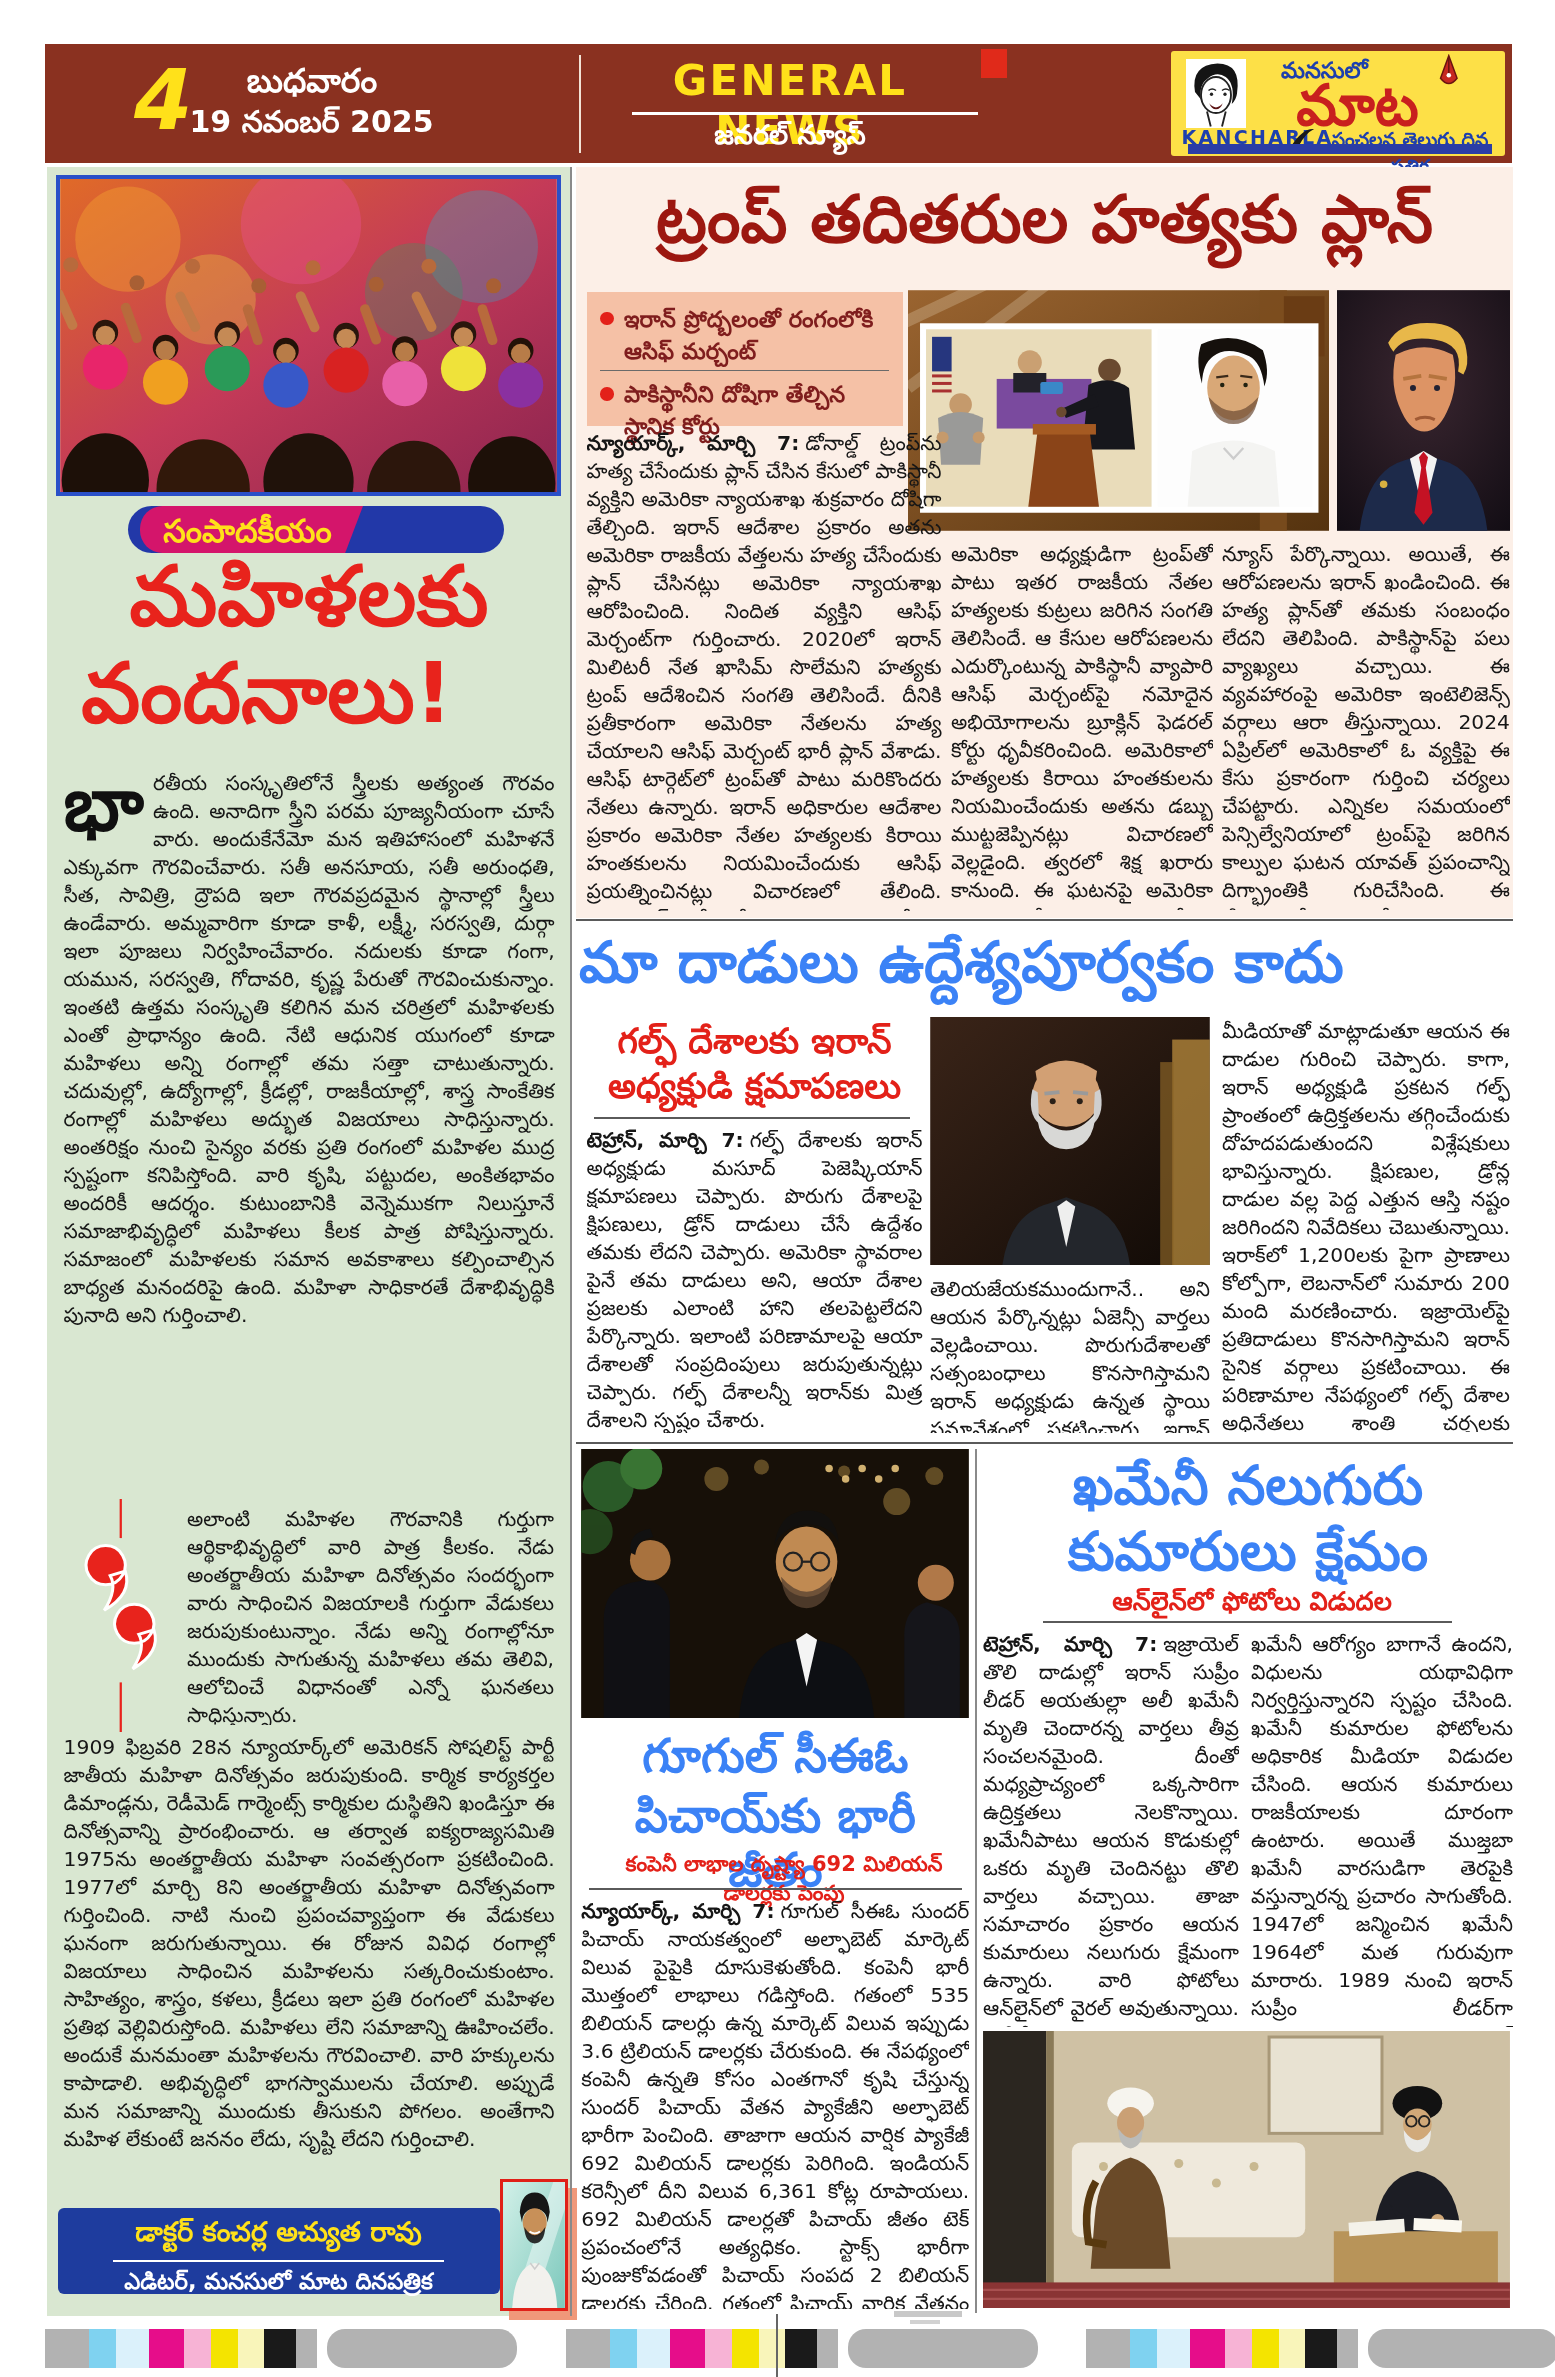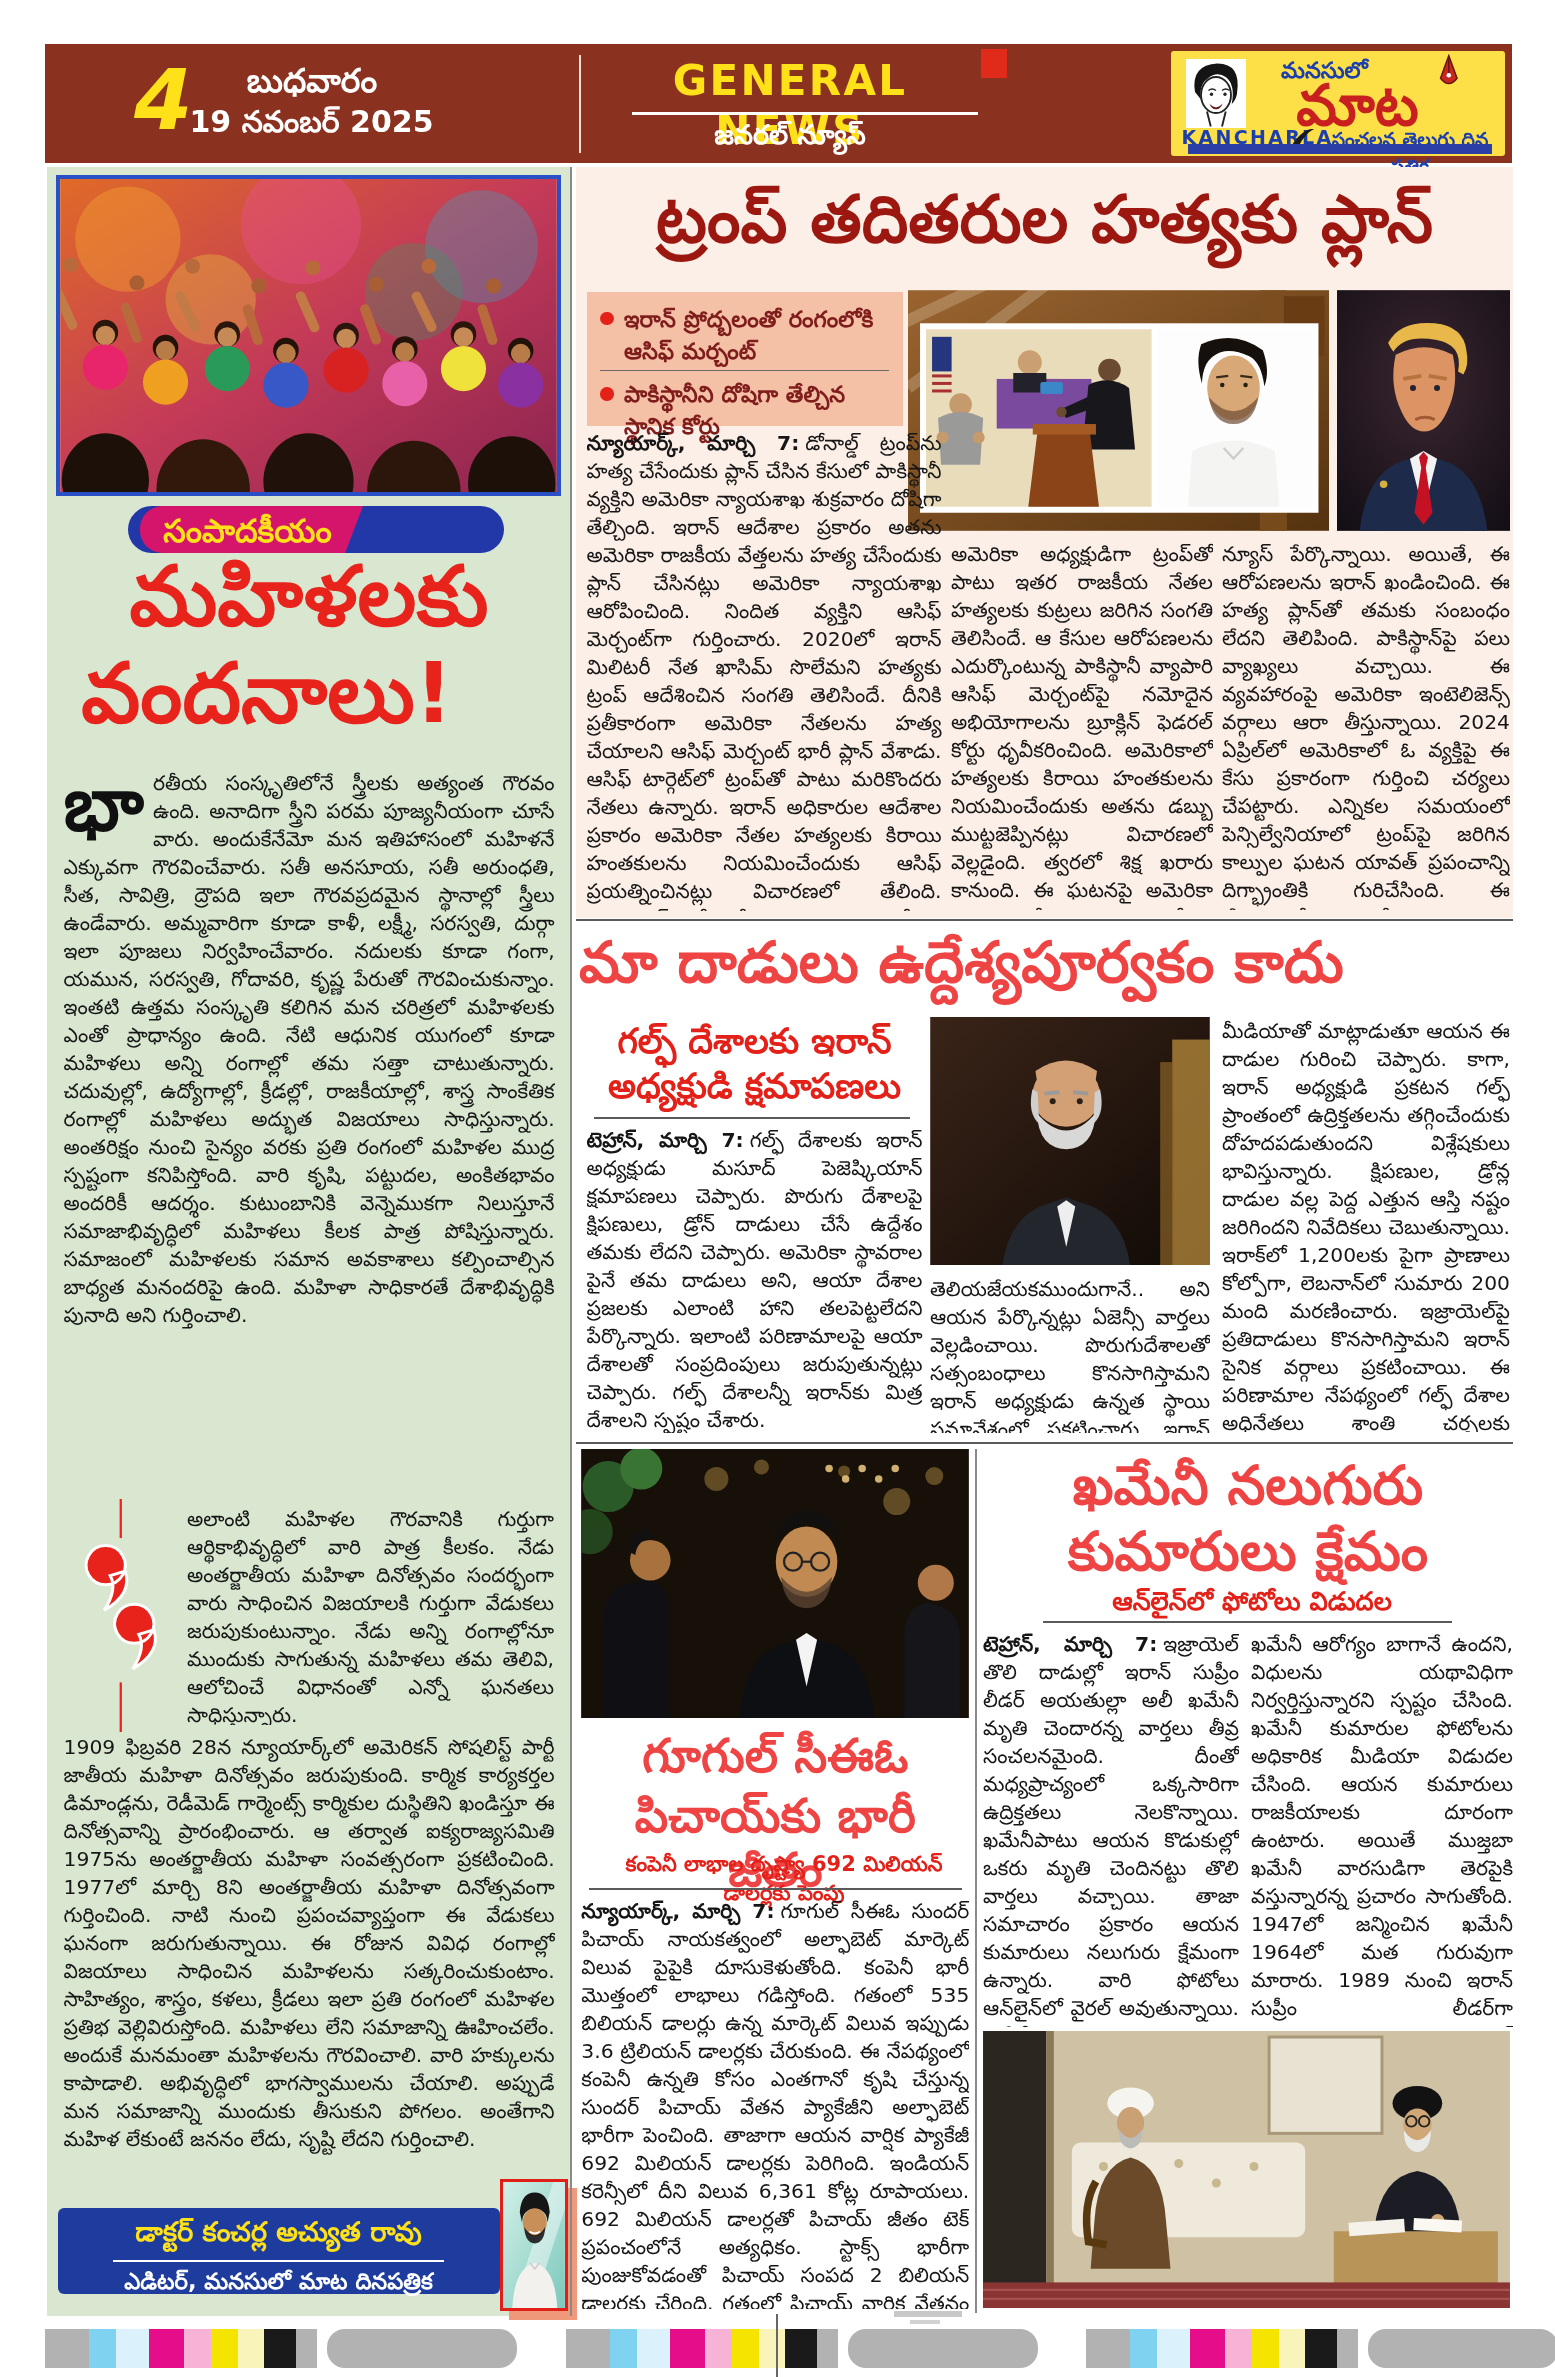--- a/index.html
+++ b/index.html
@@ -31,21 +31,21 @@
   .body-txt .dl{font-weight:bold;margin-right:6px;}
   .dropcap{float:left;font-size:75px;line-height:65px;font-weight:bold;color:#101010;padding:3px 9px 0 0;}
   .author-box{background:var(--authorbox_blue);border-radius:6px;}
   .author-name{font-size:27px;font-weight:bold;color:var(--accent_yellow);}
   .author-rule{height:2.3px;background:#fff;width:331px;margin:6px auto;}
   .author-role{font-size:22.6px;font-weight:bold;color:#fff;}
   .editor-photo{border:3.8px solid #e02018;box-shadow:9px 9px 0 #f0987a;background:#bfe4da;}
   
   .a1-bg{background:var(--article1_bg);}
   .h-red{font-size:66px;font-weight:900;color:var(--headline_red);line-height:1.05;}
-  .h-black{font-weight:900;color:#ef4444;line-height:1.15;}
+  .h-black{font-weight:900;color:#3b82f6;line-height:1.15;}
   .sub-red{font-weight:bold;color:var(--subhead_red);}
   .bullets{background:var(--bullet_bg);padding:10.5px 13.5px 4.5px 13.5px;}
   .bullet-item{display:flex;gap:10.5px;font-size:22.6px;line-height:32px;font-weight:bold;color:#7f1d1d;
                border-bottom:1.5px solid #6a6a6a;padding-bottom:3px;margin-bottom:7.5px;}
   .bullet-dot{flex:0 0 13.5px;width:13.5px;height:13.5px;border-radius:50%;background:var(--subhead_red);margin-top:9px;}
   .rule-h{background:#5a5a5a;height:1.5px;}
   .vline{background:#8a8a8a;width:1.5px;}
   .photo{display:block;}
   
   .calib{display:flex;align-items:center;}

